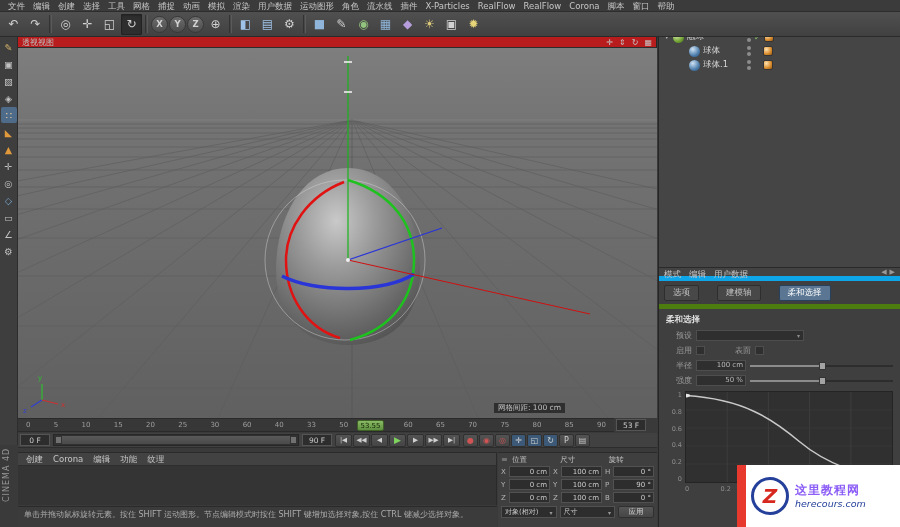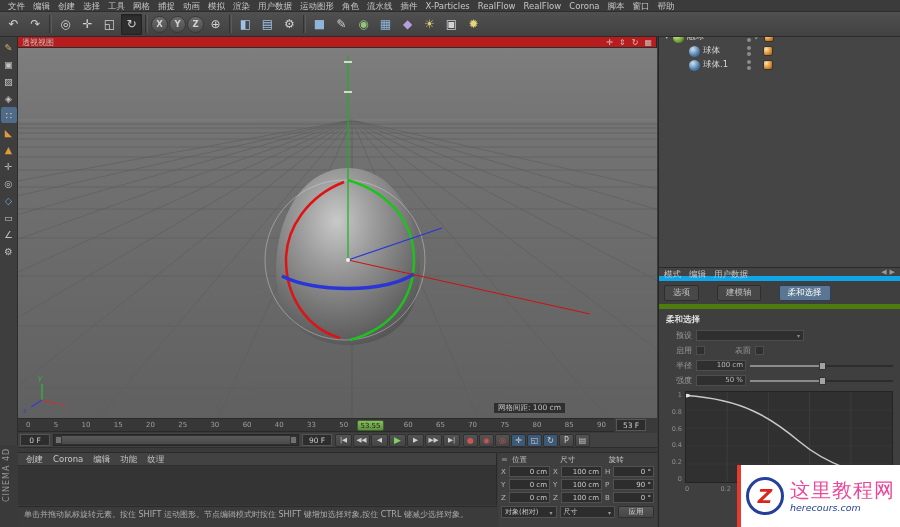--- a/index.html
+++ b/index.html
@@ -144,21 +144,21 @@
   .fo-x{display:flex;justify-content:space-between;font-size:6.5px;color:#8e8e8e;margin:2px 8px 0 26px}
 
   
   .wm{position:absolute;left:737px;top:465px;width:163px;height:62px;display:flex;z-index:20}
   .wm-bar{width:9px;background:#e8392f}
   .wm-body{flex:1;background:#fff;display:flex;align-items:center;gap:6px;padding:0 5px}
   .wm-logo{width:38px;height:38px;border-radius:50%;border:3px solid #24409a;display:flex;
            align-items:center;justify-content:center;background:#fff;flex:0 0 38px}
   .wm-z{color:#d6281e;font-size:20px;font-weight:bold;font-style:italic;line-height:1}
   .wm-text{display:flex;flex-direction:column;line-height:1.2}
-  .wm-site{color:#ec4899;font-size:20px;font-weight:normal;letter-spacing:1px;white-space:nowrap}
+  .wm-site{color:#8b5cf6;font-size:12px;font-weight:bold;letter-spacing:1px;white-space:nowrap}
   .wm-url{color:#24409a;font-size:9.5px;font-style:italic}
 </style>
 </head>
 <body>
 
 <div class="app">
 
   <div class="menubar">
 
   <span class="menu-item">文件</span>

